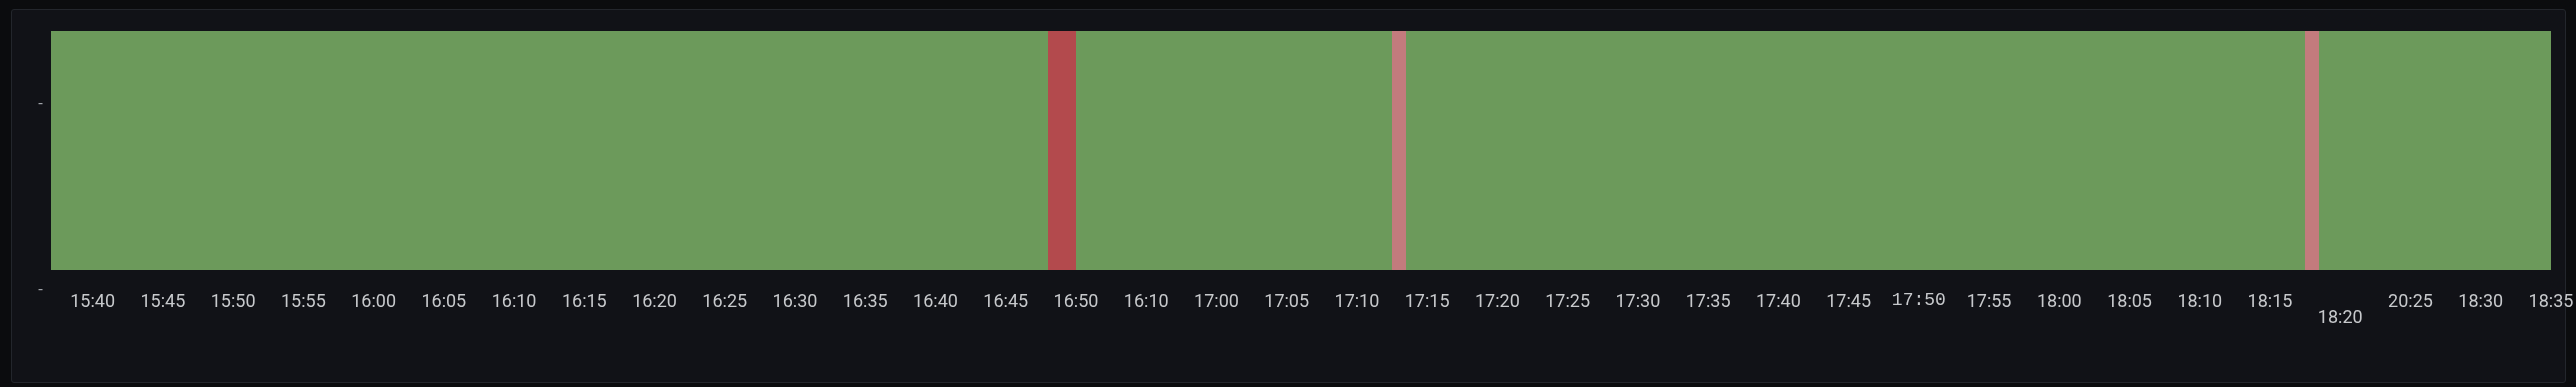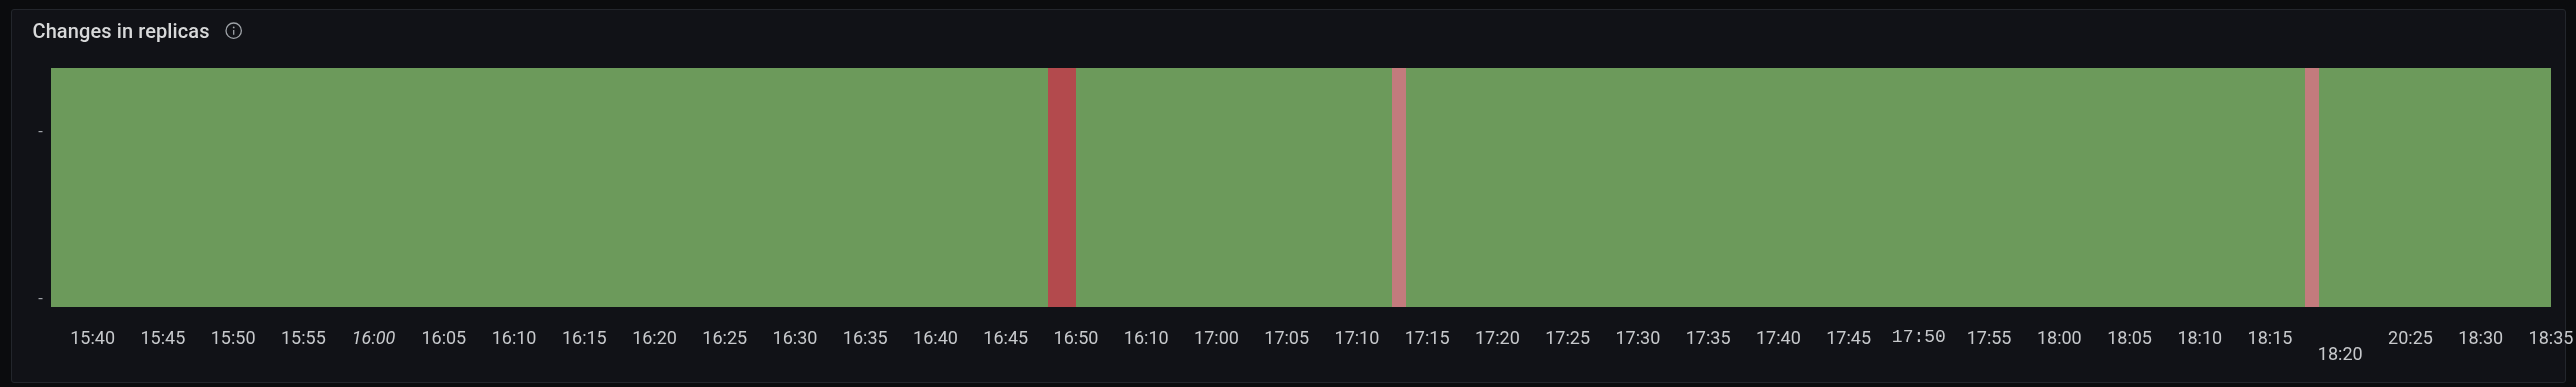--- a/index.html
+++ b/index.html
@@ -104,30 +104,20 @@
     color: #c7c9cc;
     font-size: 18px;
     transform: translateX(-50%);
     white-space: nowrap;
   }
 </style>
 </head>
 <body>
 
 <div class="panel">
-  <div class="panel-header">
-    <span class="panel-title">Changes in replicas</span>
-    <span class="info-icon">
-      <svg width="19.4" height="19.4" viewBox="0 0 24 24" fill="none" stroke="#9fa3a8" stroke-width="1.6">
-        <circle cx="12" cy="12" r="9.5"></circle>
-        <circle cx="12" cy="8" r="1.1" fill="#9fa3a8" stroke="none"></circle>
-        <line x1="12" y1="11" x2="12" y2="17"></line>
-      </svg>
-    </span>
-  </div>
 
   <div class="panel-body">
     <div class="y-axis" id="y-axis">
         <div class="y-tick" style="top: 25%;">-</div>
         <div class="y-tick" style="top: 75%;">-</div>
       </div>
 
     <div class="plot-wrap">
       <div class="plot" id="plot">
           <div class="band" style="left: 0%; width: 39.8876%; background: rgb(108, 154, 91);"></div>
@@ -138,21 +128,21 @@
           <div class="band" style="left: 90.1685%; width: 0.561798%; background: rgb(195, 123, 125);"></div>
           <div class="band" style="left: 90.7303%; width: 9.26966%; background: rgb(108, 154, 91);"></div>
         </div>
     </div>
 
     <div class="x-axis" id="x-axis">
         <div class="x-tick" style="left: 1.68539%;">15:40</div>
         <div class="x-tick" style="left: 4.49438%;">15:45</div>
         <div class="x-tick" style="left: 7.30337%;">15:50</div>
         <div class="x-tick" style="left: 10.1124%;">15:55</div>
-        <div class="x-tick" style="left: 12.9213%; font-style: italic;">16:00</div>
+        <div class="x-tick" style="left: 12.9213%;">16:00</div>
         <div class="x-tick" style="left: 15.7303%;">16:05</div>
         <div class="x-tick" style="left: 18.5393%;">16:10</div>
         <div class="x-tick" style="left: 21.3483%;">16:15</div>
         <div class="x-tick" style="left: 24.1573%;">16:20</div>
         <div class="x-tick" style="left: 26.9663%;">16:25</div>
         <div class="x-tick" style="left: 29.7753%;">16:30</div>
         <div class="x-tick" style="left: 32.5843%;">16:35</div>
         <div class="x-tick" style="left: 35.3933%;">16:40</div>
         <div class="x-tick" style="left: 38.2022%;">16:45</div>
         <div class="x-tick" style="left: 41.0112%;">16:50</div>

